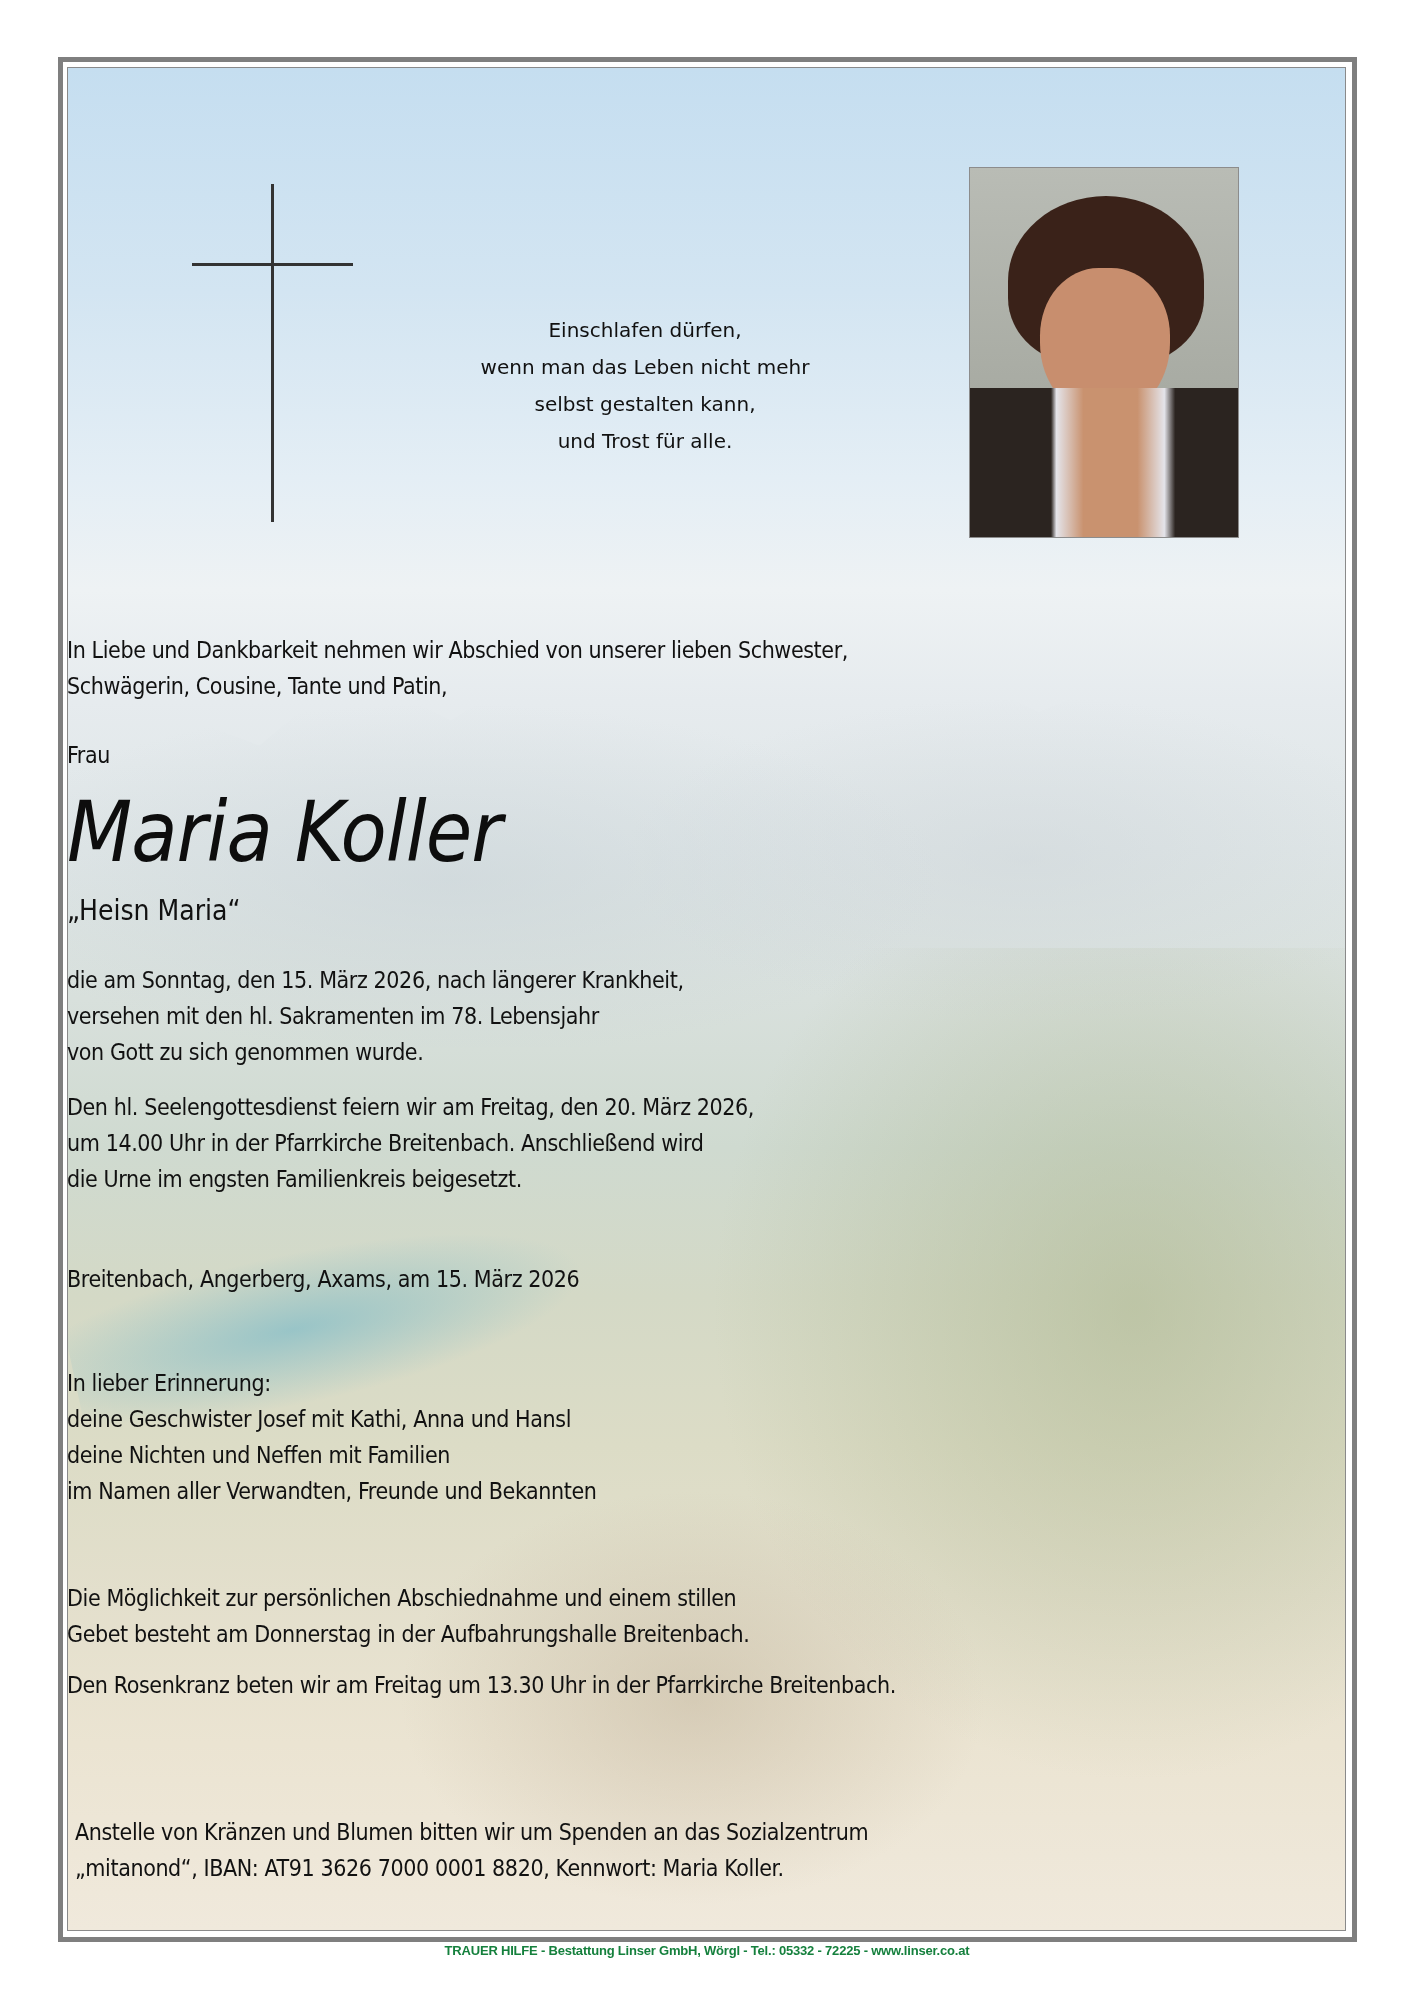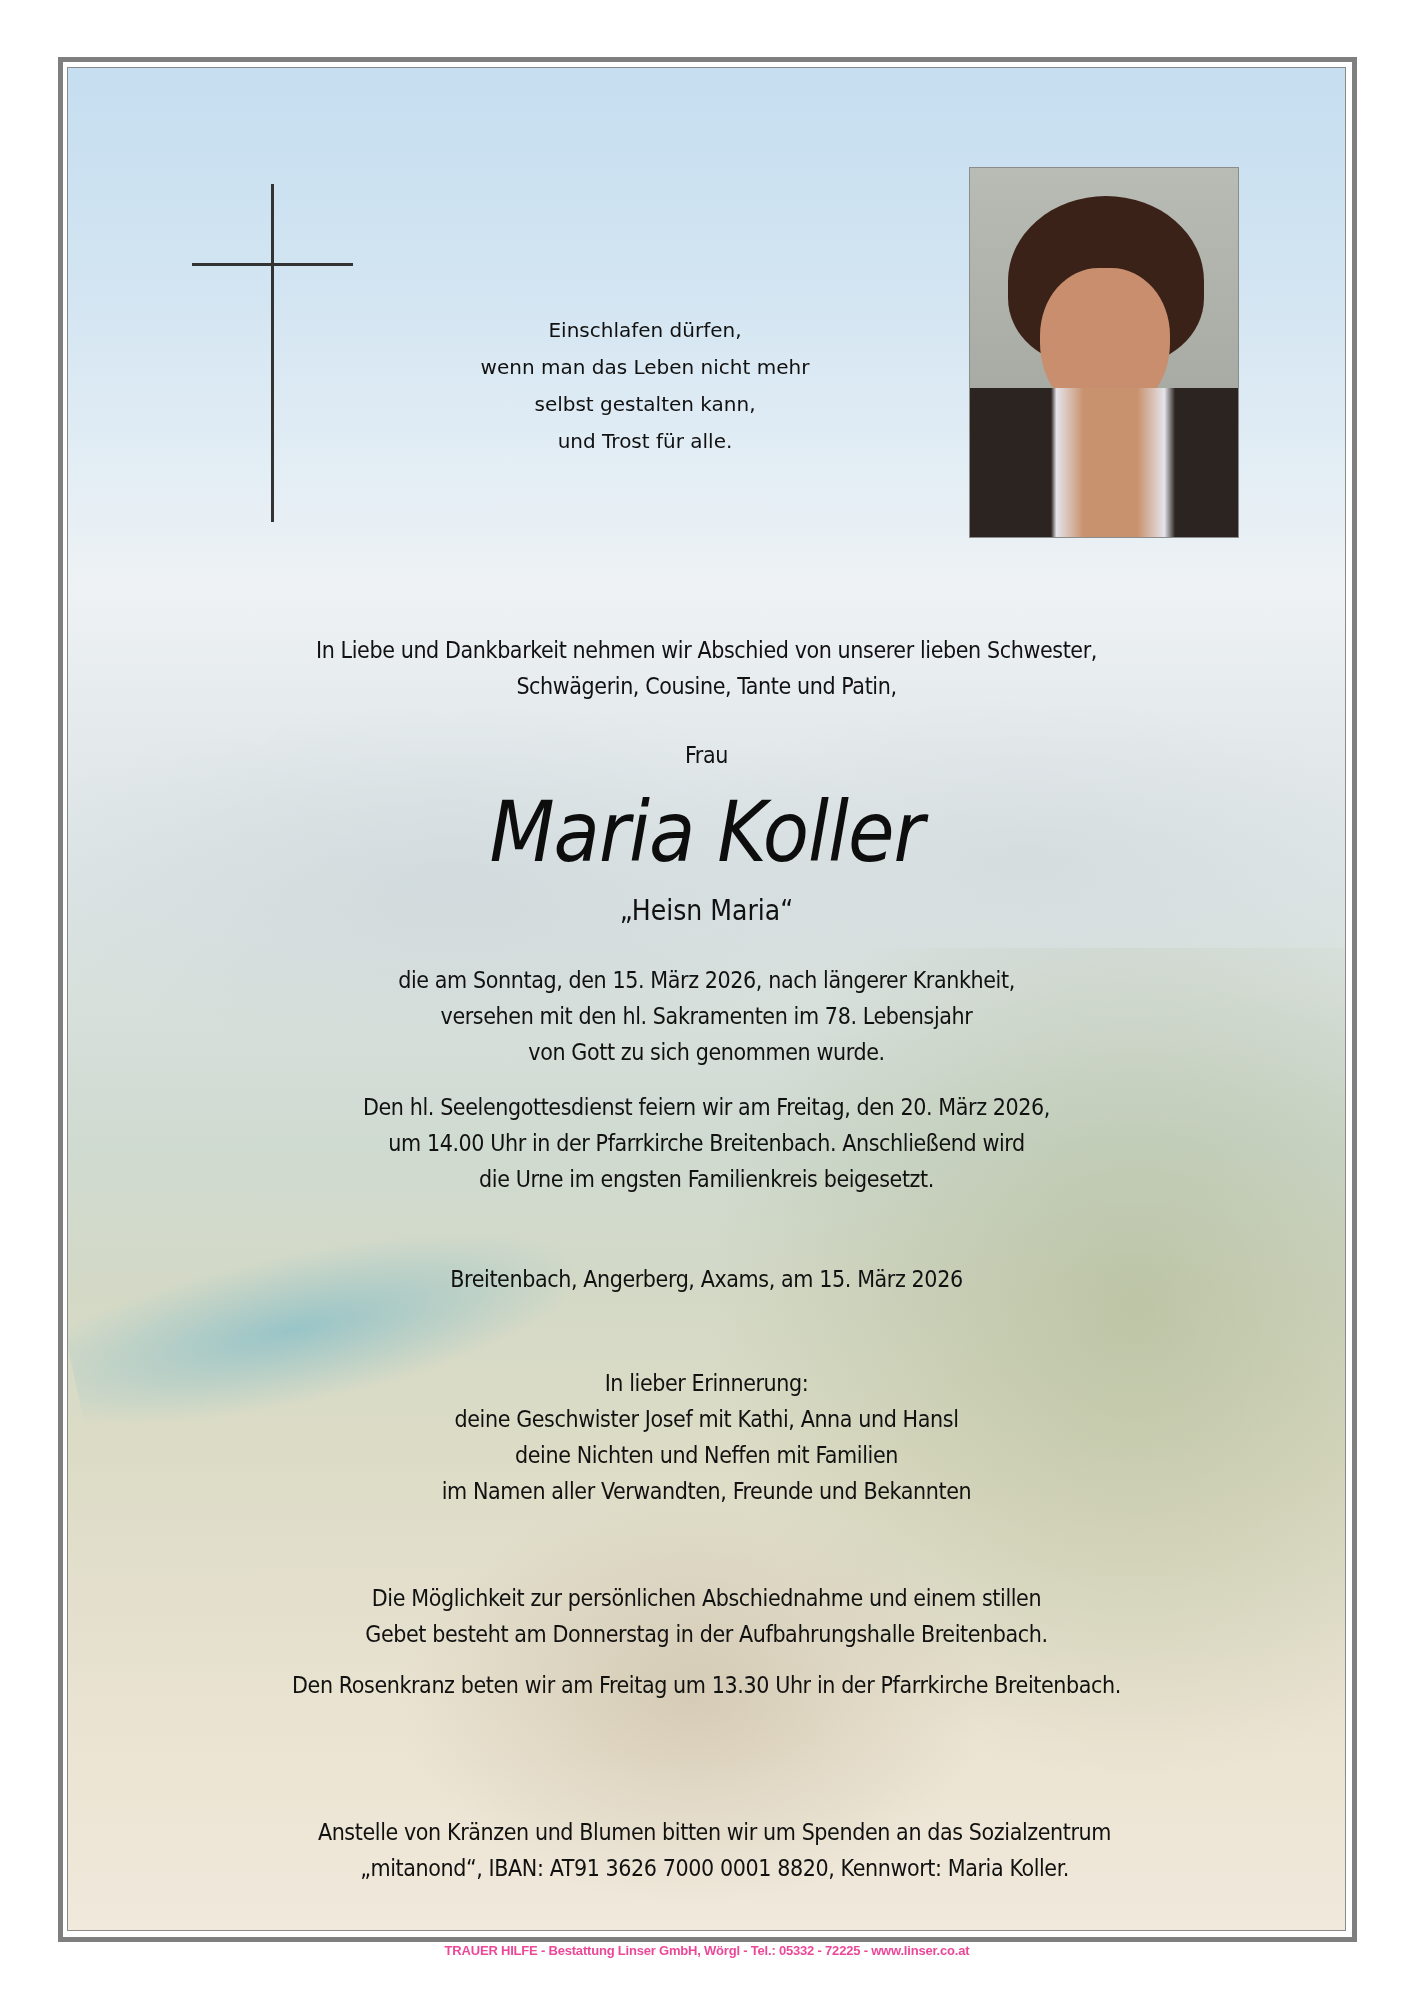--- a/index.html
+++ b/index.html
@@ -145,21 +145,21 @@
       top: 220px;
       width: 270px;
       height: 160px;
       background: linear-gradient(90deg, #2b2420 0%, #2b2420 30%, #e4e4ea 32%, #c9926f 42%, #c9926f 62%, #e4e4ea 72%, #2b2420 76%, #2b2420 100%);
     }
 
     .text-block {
       position: absolute;
       left: 67px;
       width: 1279px;
-      text-align: center;
+      text-align: left;
       font-family: "DejaVu Sans", sans-serif;
       font-stretch: condensed;
       color: #111111;
     }
     .line {
       display: block;
       white-space: nowrap;
     }
     .poem {
       position: absolute;
@@ -192,21 +192,21 @@
     .footer {
       position: absolute;
       left: 0;
       top: 1942px;
       width: 1414px;
       text-align: center;
       font-family: "Liberation Sans", sans-serif;
       font-weight: bold;
       font-size: 13px;
       line-height: 18px;
-      color: #ec4899;
+      color: #15803d;
       letter-spacing: -0.2px;
     }
   </style>
 </head>
 <body>
 
 <div class="outer-frame"></div>
 
 <div class="inner-area">
   <div class="mountain-range"></div>

